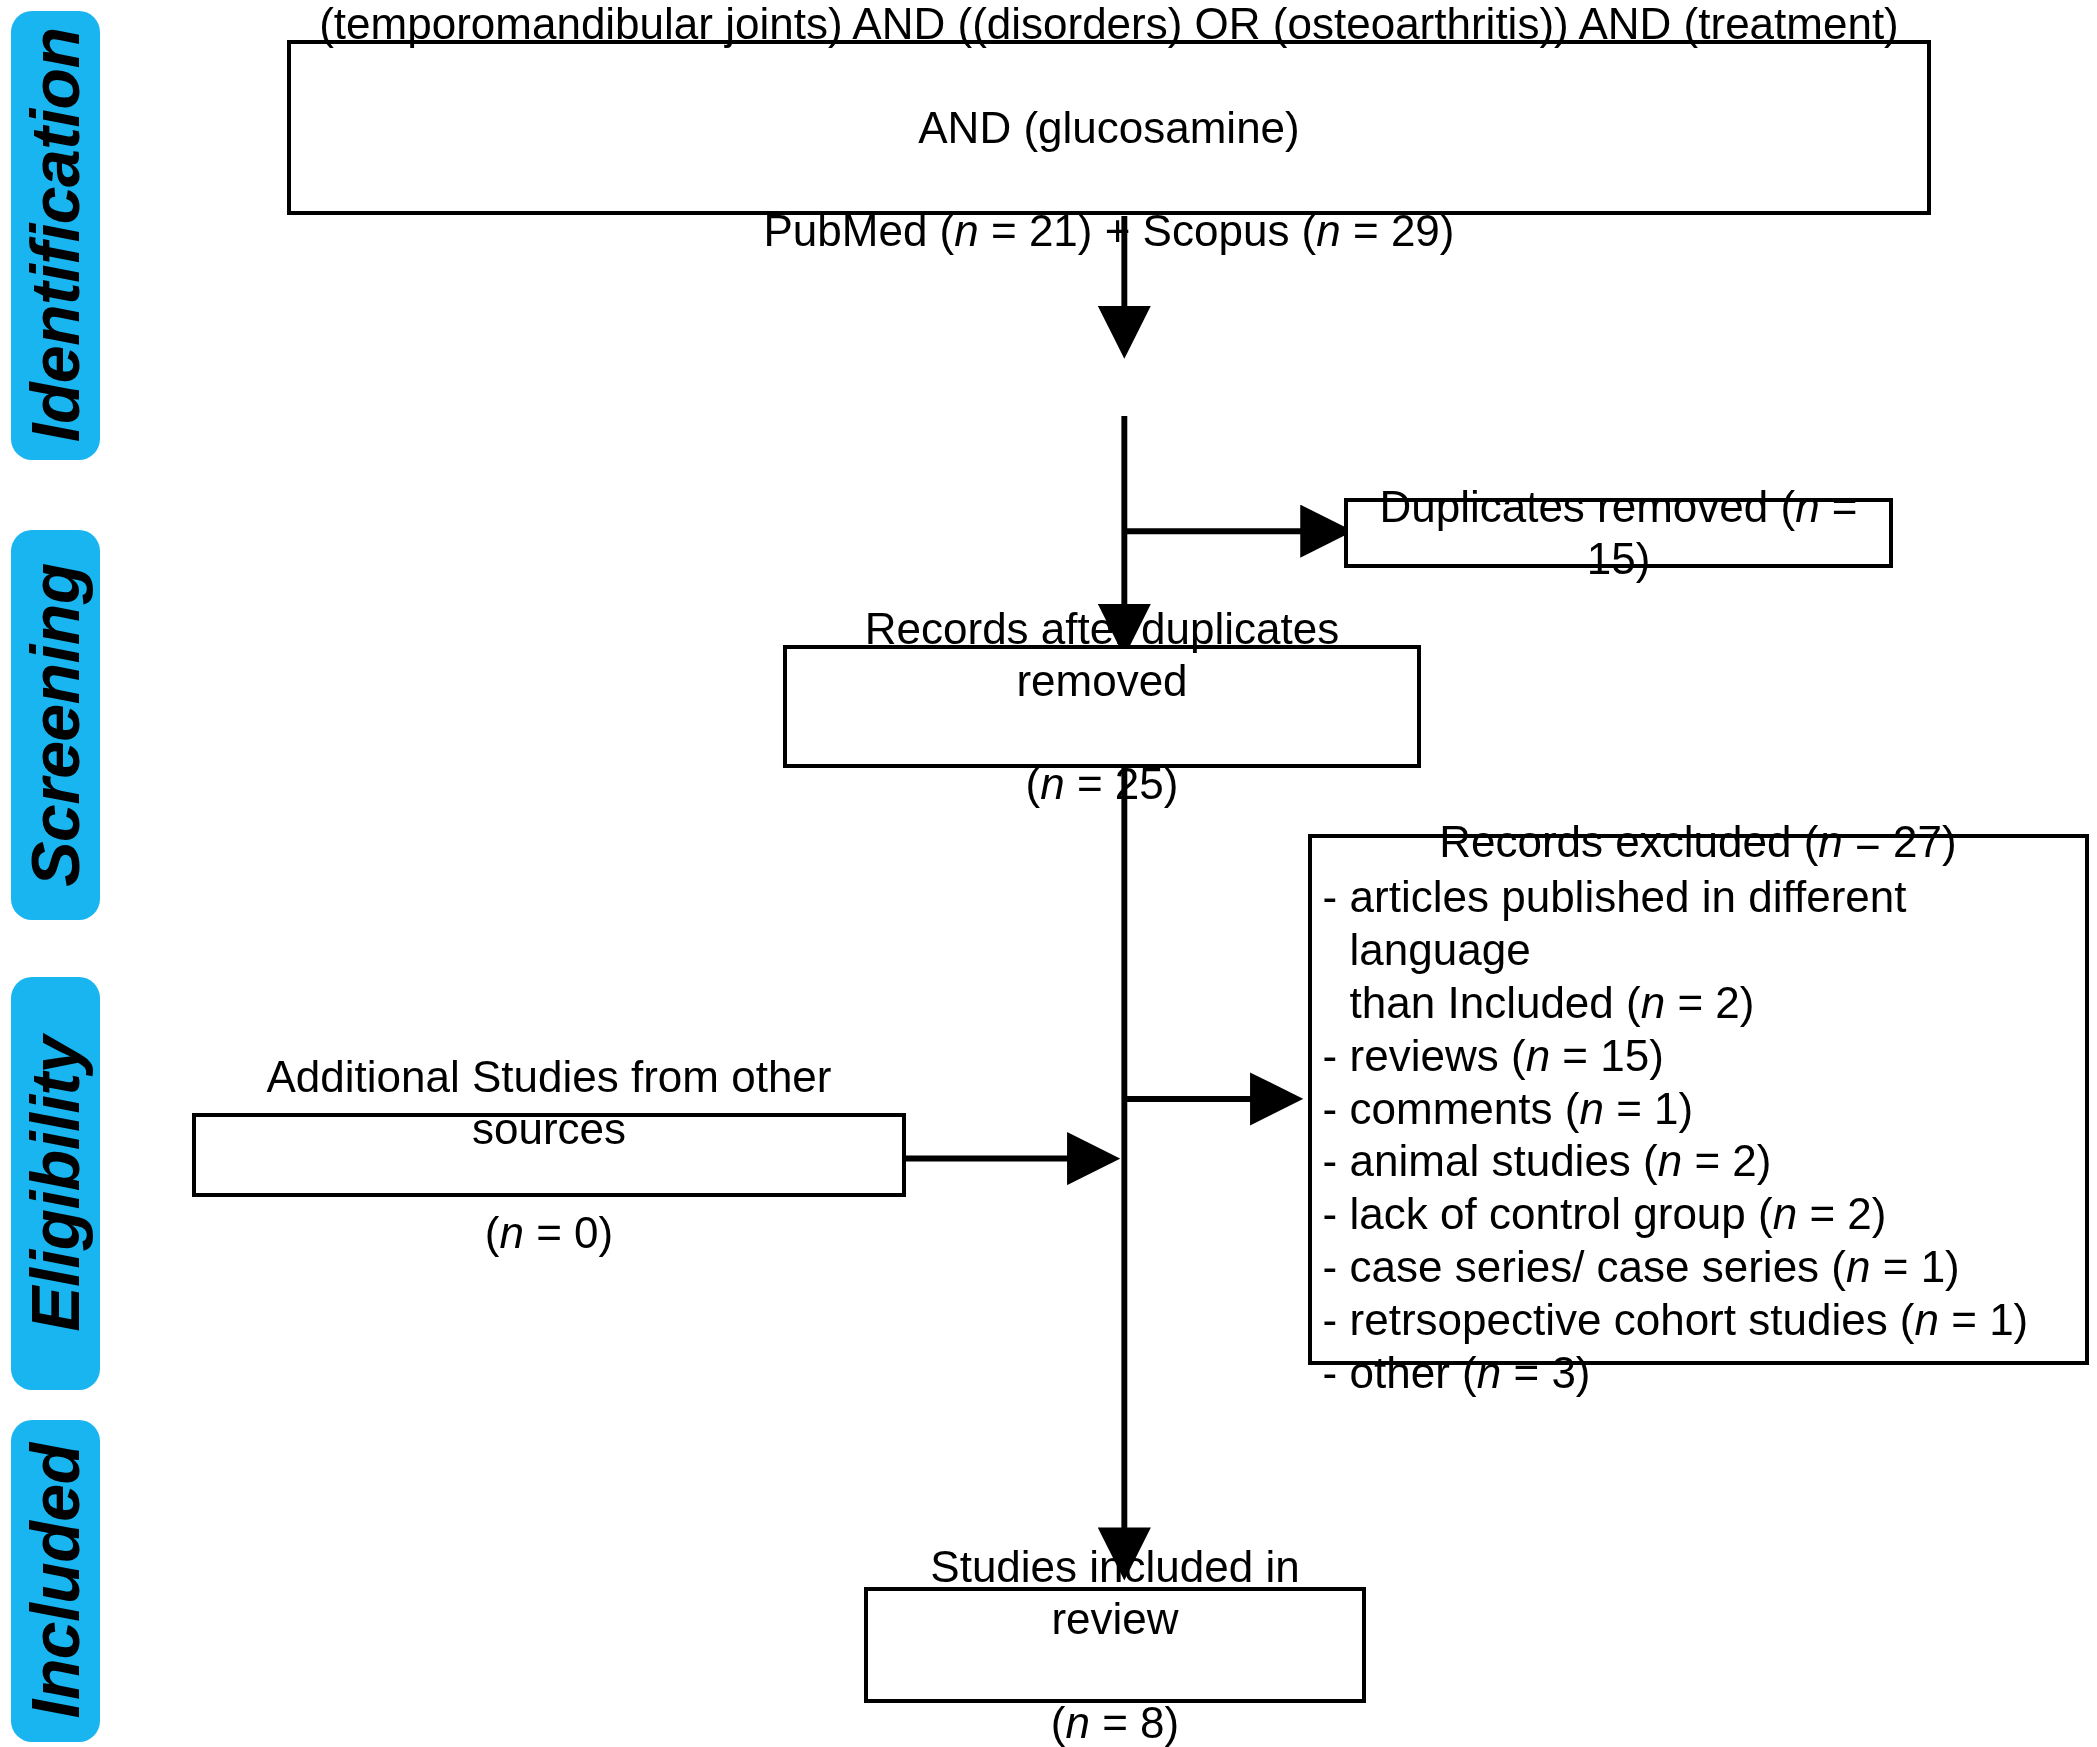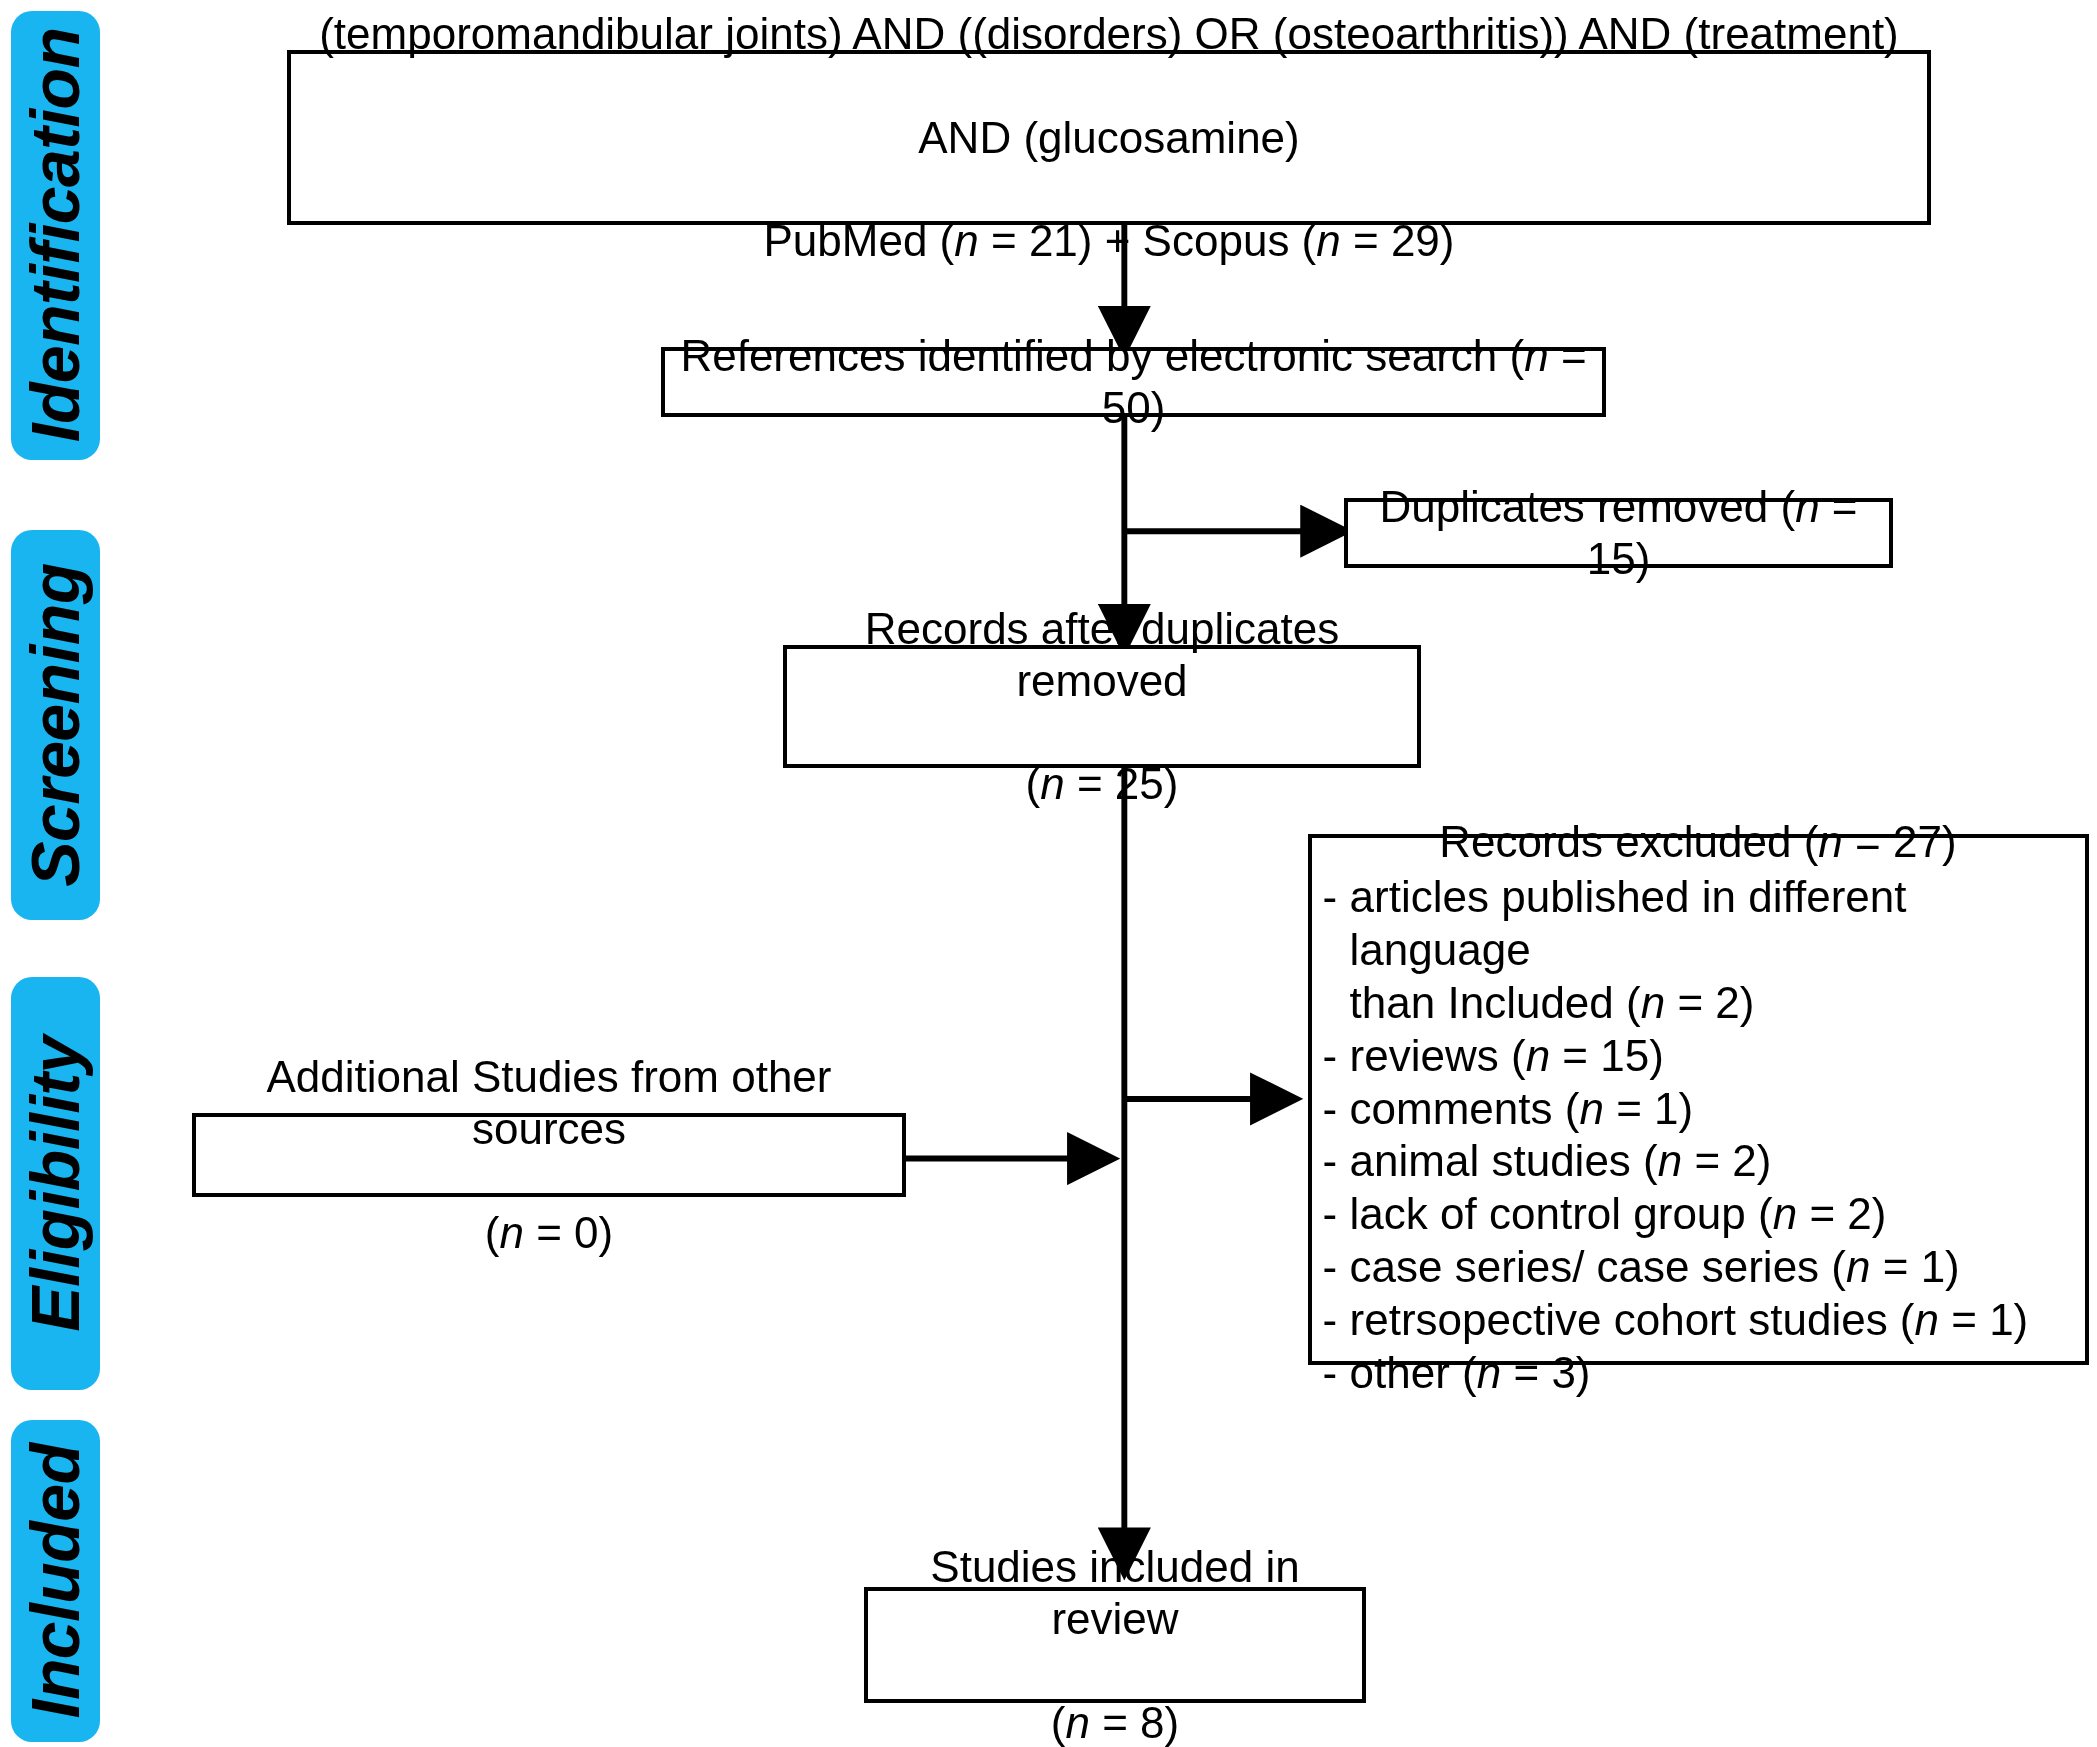--- a/index.html
+++ b/index.html
@@ -144,31 +144,28 @@
   </div>
 
   <div class="stage-pill" id="stage-eligibility" style="left:10.6px; top:977px; width:89px; height:413px; background:#19B5F0;">
     <span class="stage-label">Eligibility</span>
   </div>
 
   <div class="stage-pill" id="stage-included" style="left:10.6px; top:1420px; width:89px; height:322px; background:#19B5F0;">
     <span class="stage-label">Included</span>
   </div>
 
-  <div class="flow-box" id="search-query-box" style="left:287px; top:50px; width:1644px; height:175px;">
+  <div class="flow-box" id="search-query-box" style="left:287px; top:40px; width:1644px; height:175px;">
     <div class="box-text">
       <div>(temporomandibular joints) AND ((disorders) OR (osteoarthritis)) AND (treatment)</div>
       <div>AND (glucosamine)</div>
       <div><span>PubMed (</span><span class="it">n</span><span> = 21) + Scopus (</span><span class="it">n</span><span> = 29)</span></div>
     </div>
   </div>
 
-  <div class="flow-box" id="identified-box" style="left:661px; top:347px; width:945px; height:70px;">
-    <div class="box-text"><span>References identified by electronic search (</span><span class="it">n</span><span> = 50)</span></div>
-  </div>
 
   <div class="flow-box" id="duplicates-box" style="left:1344px; top:498px; width:549px; height:70px;">
     <div class="box-text"><span>Duplicates removed (</span><span class="it">n</span><span> = 15)</span></div>
   </div>
 
   <div class="flow-box" id="after-duplicates-box" style="left:783px; top:645px; width:638px; height:123px;">
     <div class="box-text">
       <div>Records after duplicates removed</div>
       <div><span>(</span><span class="it">n</span><span> = 25)</span></div>
     </div>

